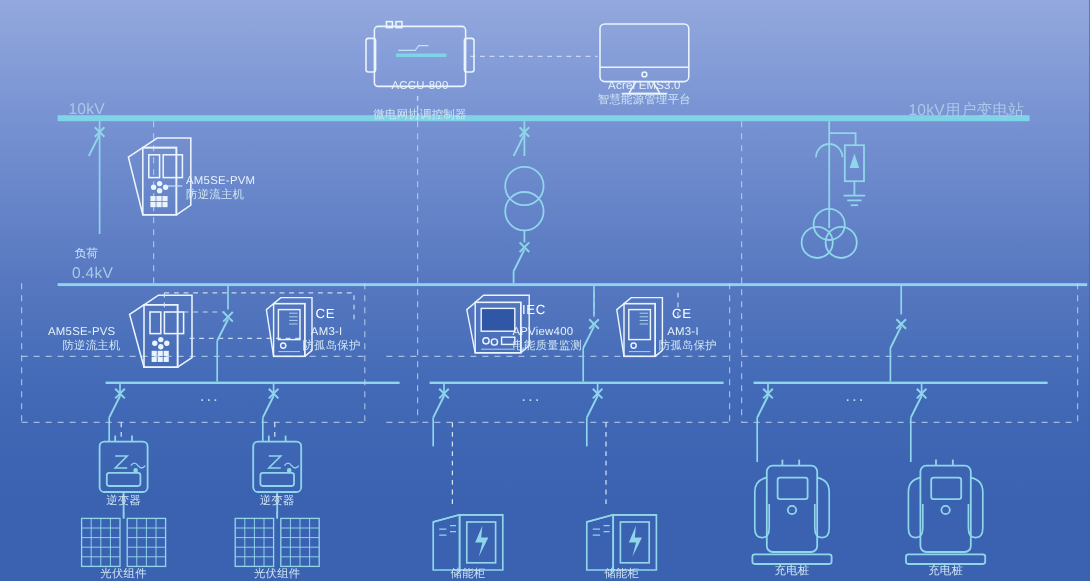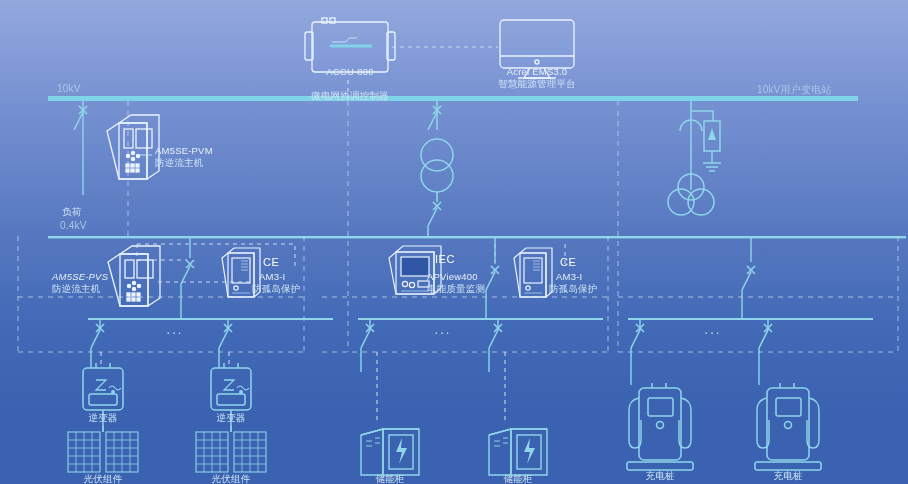--- a/index.html
+++ b/index.html
@@ -10,21 +10,21 @@
   }
   #stage{
     position:relative;width:908px;height:484px;
     background:linear-gradient(180deg,#93a8dd 0%,#8099d6 14%,#6e8bcd 28%,#5778c0 48%,#4169b6 68%,#3a62b0 86%,#3a62b0 100%);
   }
   svg.diagram{position:absolute;left:0;top:0;width:908px;height:484px;}
   .lbl{
     position:absolute;color:#cfe6f5;letter-spacing:.2px;
     white-space:nowrap;pointer-events:none;
   }
-  .lbl-bus{font-size:10px;color:#a9c8e8;text-align:center;}
+  .lbl-bus{font-size:13px;color:#a9c8e8;text-align:center;}
   .lbl-dev{font-size:9.5px;line-height:12px;color:#e6f2fb;}
   .lbl-cn{font-size:9.5px;line-height:12px;color:#cfe6f5;}
   .lbl-cert{font-size:11px;font-weight:normal;color:#ffffff;letter-spacing:.5px;}
   .dots{font-size:13px;color:#bfe3f2;letter-spacing:2px;}
   .ctr{text-align:center;transform:translateX(-50%);}
 </style>
 </head>
 <body>
 
 <div id="stage">
@@ -408,21 +408,21 @@
   <div class="lbl lbl-dev ctr" style="left:350px;top:66px;">ACCU-800</div>
   <div class="lbl lbl-cn ctr" style="left:350px;top:78px;margin-top:12px;">微电网协调控制器</div>
   <div class="lbl lbl-dev ctr" style="left:537px;top:66px;">Acrel EMS3.0</div>
   <div class="lbl lbl-cn ctr" style="left:537px;top:78px;">智慧能源管理平台</div>
 
   <div class="lbl lbl-dev" style="left:155px;top:145px;">AM5SE-PVM</div>
   <div class="lbl lbl-cn" style="left:155px;top:157px;">防逆流主机</div>
 
   <div class="lbl lbl-cn ctr" style="left:72px;top:186px;margin-top:20px;">负荷</div>
 
-  <div class="lbl lbl-dev" style="left:52px;top:271px;font-style:italic;">AM5SE-PVS</div>
+  <div class="lbl lbl-dev" style="left:40px;top:271px;">AM5SE-PVS</div>
   <div class="lbl lbl-cn" style="left:52px;top:283px;">防逆流主机</div>
 
   <div class="lbl lbl-cert" style="left:263px;top:256px;">CE</div>
   <div class="lbl lbl-dev" style="left:259px;top:271px;">AM3-I</div>
   <div class="lbl lbl-cn" style="left:252px;top:283px;">防孤岛保护</div>
 
   <div class="lbl lbl-cert" style="left:435px;top:253px;">IEC</div>
   <div class="lbl lbl-dev" style="left:427px;top:271px;">APView400</div>
   <div class="lbl lbl-cn" style="left:427px;top:283px;">电能质量监测</div>
 

